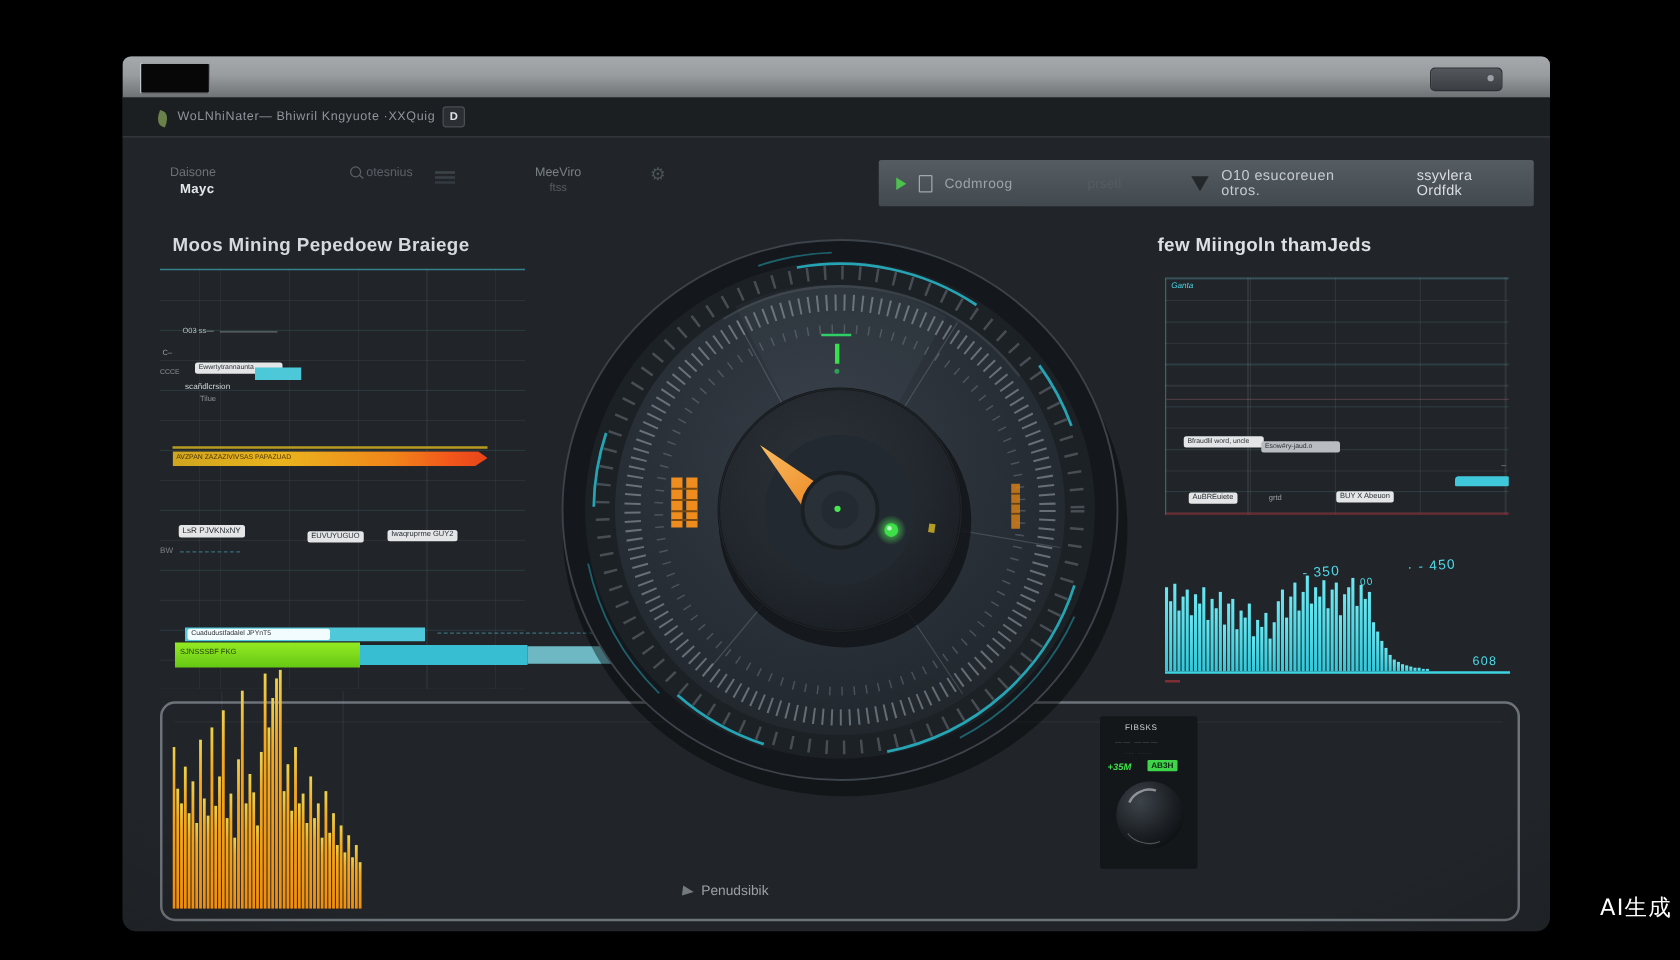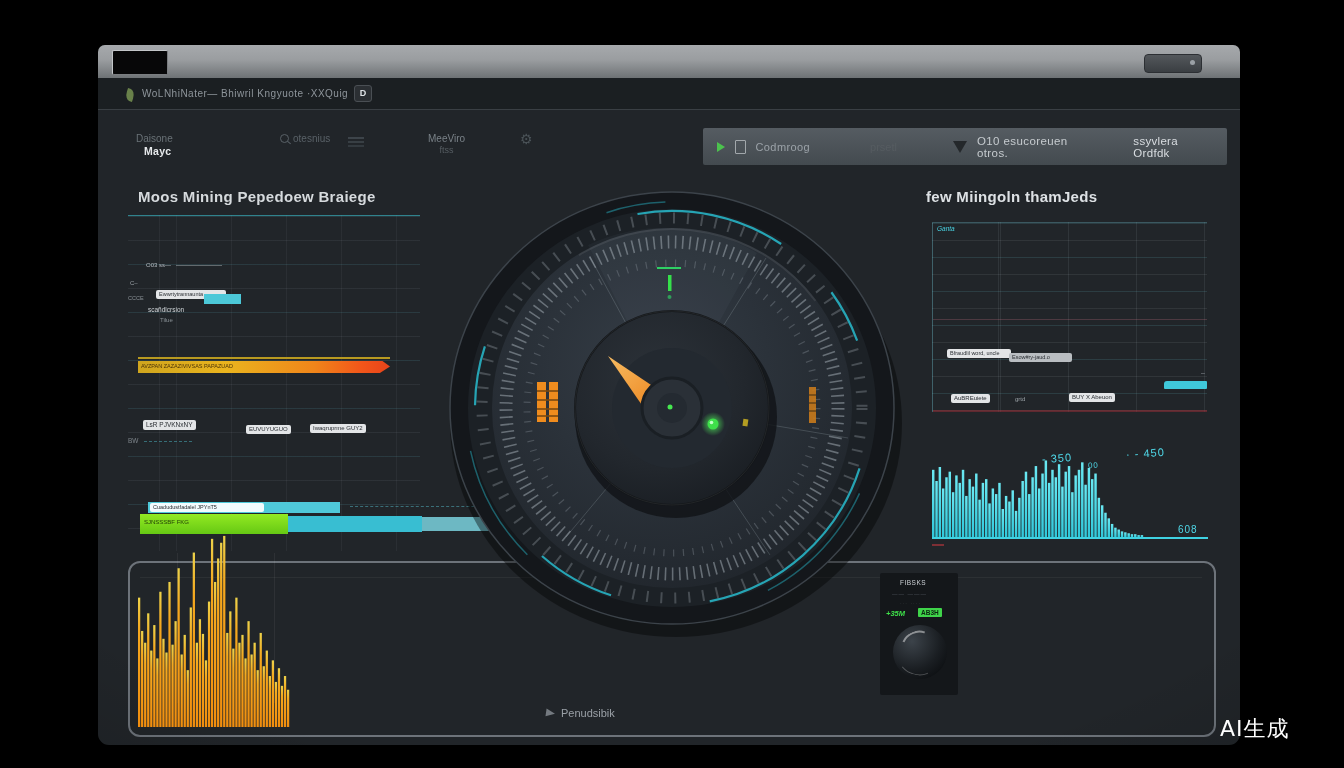--- a/index.html
+++ b/index.html
@@ -132,21 +132,21 @@
   .mc-line2{position:absolute;left:20px;top:27px;font-size:5px;color:#42484d;letter-spacing:1px;}
   .mc-green{position:absolute;left:6px;top:36px;font-size:7.5px;color:#3fe04a;font-weight:bold;font-style:italic;}
   .mc-badge{position:absolute;left:38px;top:35px;background:#3fd44a;color:#0c2410;font-size:6.5px;font-weight:bold;padding:1px 3px;border-radius:1px;}
   .mc-sphere{position:absolute;left:13px;top:52px;width:54px;height:54px;border-radius:50%;
       background:radial-gradient(circle at 35% 30%,#3c434a,#1a1e22 55%,#07090b 95%);}
   .mc-sphere::before{content:"";position:absolute;left:8px;top:6px;width:30px;height:26px;border:2px solid transparent;
       border-top-color:rgba(255,255,255,.45);border-radius:50%;transform:rotate(-24deg);}
   .mc-sphere::after{content:"";position:absolute;left:6px;top:24px;width:34px;height:24px;border:1.5px solid transparent;
       border-bottom-color:rgba(255,255,255,.25);border-radius:50%;transform:rotate(14deg);}
   
-  .watermark{position:absolute;left:1220px;top:714px;font-size:22px;color:#fff;z-index:9;
+  .watermark{position:absolute;left:1280px;top:714px;font-size:18px;color:#fff;z-index:9;
       font-family:"DejaVu Sans",sans-serif;letter-spacing:1px;}
   .gauge-layer{position:absolute;inset:0;z-index:4;pointer-events:none;}
 </style>
 </head>
 <body>
 
 <div class="stage">
   <div class="window">
 
     <div class="titlebar">

